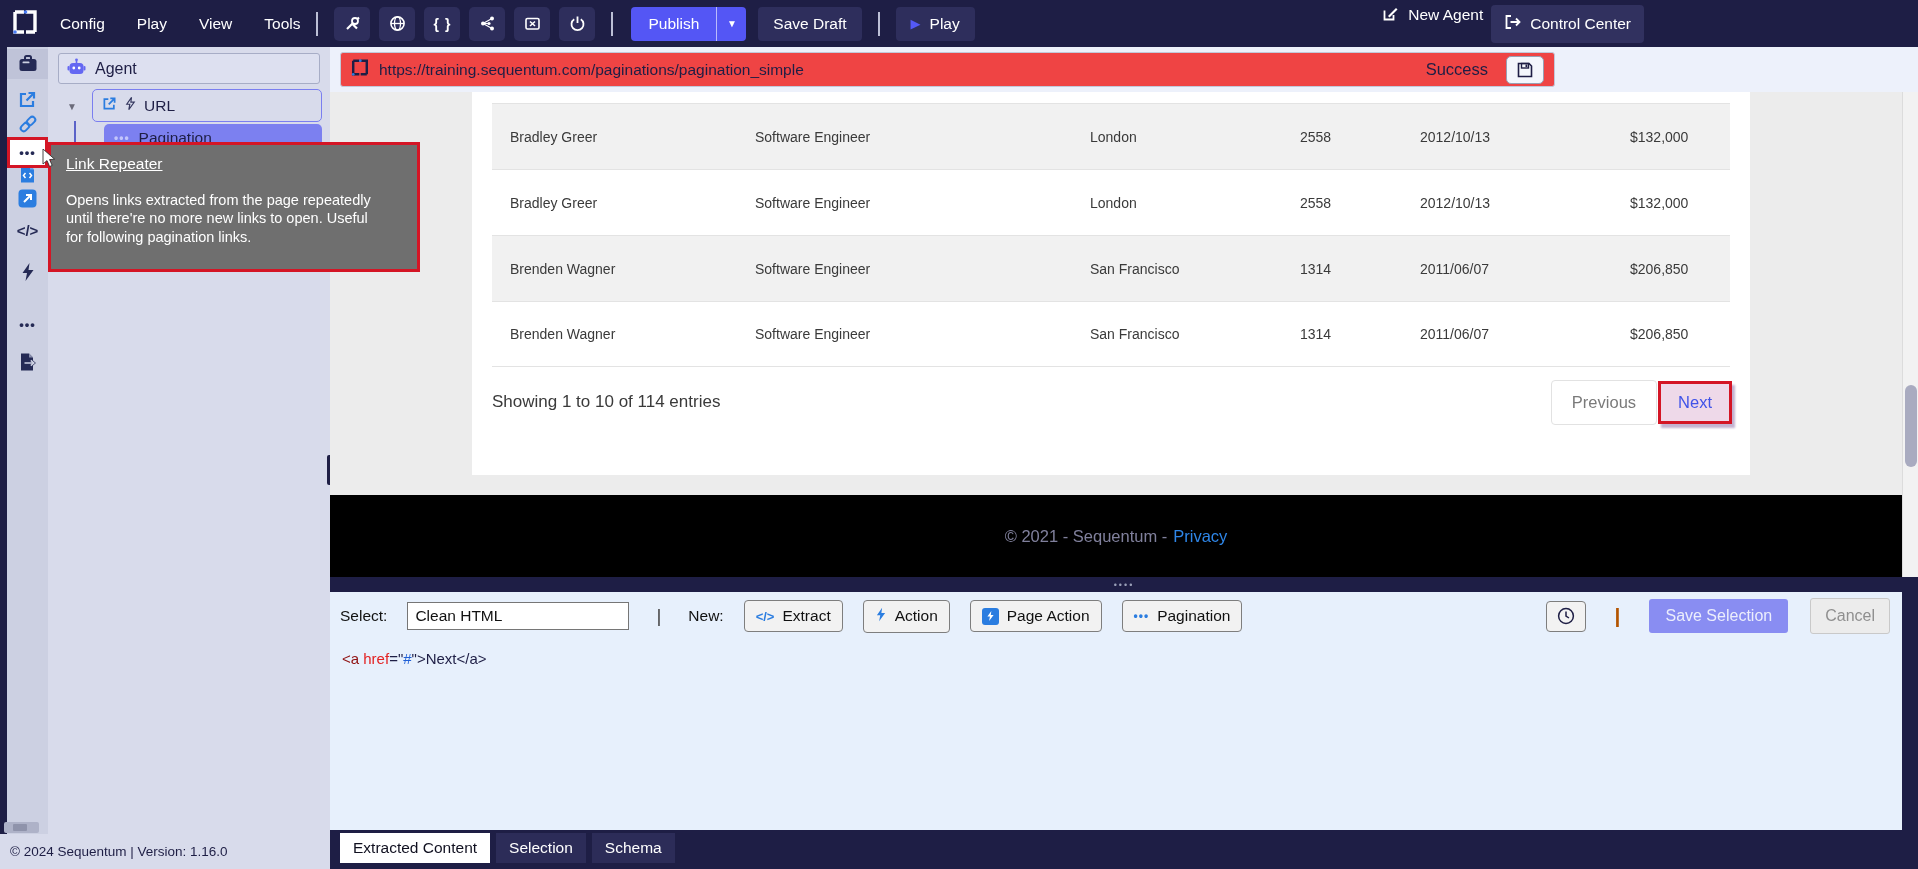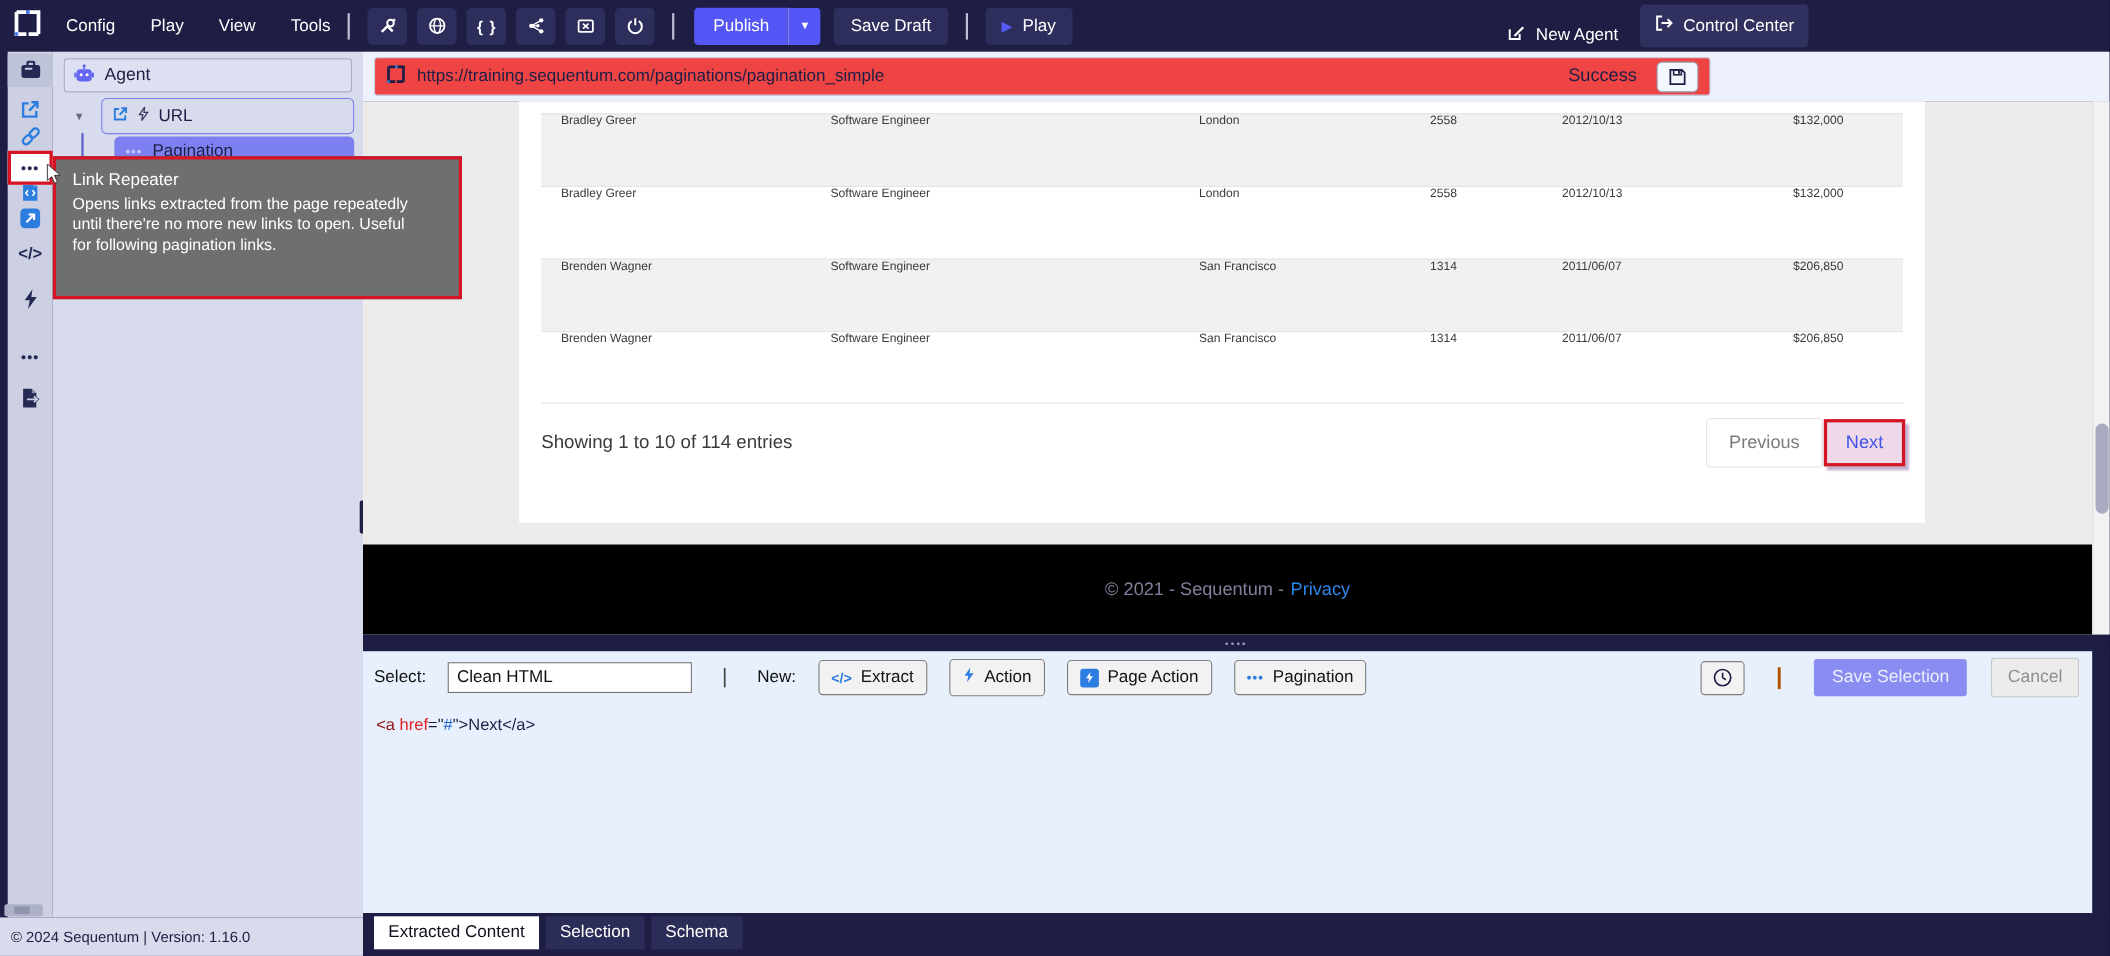--- a/index.html
+++ b/index.html
@@ -15,21 +15,21 @@
   .vsep{width:2px;height:24px;background:#d8dcf0;margin:0 16px;opacity:.85}
   .tool-btns{display:flex;gap:9px}
   .tool-btn{width:36px;height:34px;background:#2e2e5c;border:none;border-radius:5px;display:flex;align-items:center;justify-content:center;color:#fff}
   .braces-txt{font-size:14px;font-weight:bold;color:#fff;letter-spacing:1px}
   .publish-group{display:flex;margin-left:2px}
   .btn-publish{background:#5456f5;color:#fff;border:none;font-size:15.5px;padding:8px 17px;border-radius:4px 0 0 4px}
   .btn-publish-caret{background:#5456f5;border:none;border-left:1px solid rgba(255,255,255,.6);color:#fff;width:30px;border-radius:0 4px 4px 0;font-size:10px}
   .btn-dark{background:#2e2e5c;color:#fff;border:none;font-size:15.5px;padding:8px 15px;border-radius:4px;display:flex;align-items:center;gap:9px}
   .btn-savedraft{margin-left:12px}
   .play-tri{color:#5459f7;font-size:13px}
-  .top-right{margin-left:auto;display:flex;align-items:flex-end;gap:20px;margin-right:12px}
+  .top-right{margin-left:auto;display:flex;align-items:flex-start;gap:8px;margin-right:12px}
   .btn-newagent{background:transparent;color:#fff;border:none;font-size:15.5px;display:flex;align-items:center;gap:9px}
   .btn-controlcenter{background:#31315f;color:#fff;border:none;font-size:15.5px;padding:9px 13px;border-radius:4px;display:flex;align-items:center;gap:9px}
 
   
   .left-edge{position:absolute;left:0;top:47px;width:7px;height:787px;background:#1e1e45}
   .icon-strip{position:absolute;left:7px;top:47px;width:41px;height:787px;background:#ccd0e2}
   .strip-item{position:absolute;left:0;width:41px;height:30px;display:flex;align-items:center;justify-content:center;background:transparent;border:none}
   .strip-active-bg{position:absolute;left:0;top:2px;width:41px;height:30px;background:#bfc3d8}
   .code-txt{font-size:15px;font-weight:bold;color:#252a55}
   .dots-navy{color:#252a55;font-size:13px;font-weight:bold;letter-spacing:1px}
@@ -43,39 +43,39 @@
   .pagination-node{position:absolute;left:56px;top:77px;width:218px;height:27px;background:#7c80f0;border-radius:5px;display:flex;align-items:center;gap:9px;padding-left:10px;font-size:15.5px;color:#1e1e45;z-index:5}
   .dots-light{color:#c3c5fa;font-size:12px;font-weight:bold;letter-spacing:1px}
   .mini-hscroll{position:absolute;left:4px;top:822px;width:35px;height:11px;background:#aeb2c8;border-radius:2px}
   .mini-hscroll .mthumb{position:absolute;left:9px;top:2px;width:14px;height:7px;background:#8f93ab;border-radius:1px}
   .sidebar-footer{position:absolute;left:0;top:834px;width:330px;height:35px;background:#d8dbeb;display:flex;align-items:center;padding-left:10px;font-size:13.5px;color:#1e1e45}
   .resize-handle{position:absolute;left:327px;top:455px;width:5px;height:30px;background:#1e1e45;border-radius:2px;cursor:col-resize}
 
   
   .redbox{position:absolute;left:7px;top:137px;width:41px;height:31px;background:#fff;border:3px solid #d41525;display:flex;align-items:center;justify-content:center;z-index:25}
   .tooltip{position:absolute;left:48px;top:142px;width:372px;height:130px;background:#6f6f6f;border:3px solid #d41525;color:#fff;padding:10px 15px;z-index:20}
-  .tt-title{font-size:15.5px;margin-bottom:4px}
+  .tt-title{font-size:15.5px;text-decoration:underline;margin-bottom:18px}
   .tt-body{font-size:14.5px;line-height:1.26;width:306px}
   .cursor-arrow{position:absolute;left:42px;top:149px;z-index:30}
 
   
   .url-row{position:absolute;left:330px;top:47px;width:1588px;height:45px;background:#edf1fb}
   .url-box{position:absolute;left:10px;top:5px;width:1215px;height:35px;background:#ef4444;border:1px solid #c2c9da;border-radius:3px;display:flex;align-items:center;gap:10px;padding:0 10px}
   .url-text{font-size:15.5px;color:#1e1e45}
   .url-status{margin-left:auto;font-size:16.5px;color:#1e1e45;margin-right:8px}
   .floppy-btn{width:38px;height:28px;border:1px solid #98a0b4;border-radius:5px;background:#f3f6fc;display:flex;align-items:center;justify-content:center}
   .view-tabs{position:absolute;left:1335px;top:4px;height:37px;background:#fff;border:1px solid #aab0c4;border-radius:6px;display:flex;align-items:center;padding:0 4px;gap:4px}
   .view-tab{font-size:16px;color:#1e1e45;padding:6px 12px;border-radius:4px;background:transparent;border:none}
   .view-tab.active{background:#5456f5;color:#fff}
 
   
   .viewport{position:absolute;left:330px;top:92px;width:1588px;height:485px;background:#ececec;overflow:hidden}
   .page-card{position:absolute;left:142px;top:0;width:1278px;height:383px;background:#fff}
   .data-table{position:absolute;left:20px;top:11px;width:1238px}
-  .t-row{display:flex;height:66px;border-top:1px solid #e3e3e3;font-size:11px;color:#3a3a3a}
+  .t-row{display:flex;height:66px;align-items:center;border-top:1px solid #e3e3e3;font-size:14px;color:#3a3a3a}
   .t-row.last{border-bottom:1px solid #e3e3e3}
   .t-row.striped{background:#f1f1f1}
   .t-cell{padding-left:18px;overflow:hidden;white-space:nowrap}
   .c0{width:245px}.c1{width:335px}.c2{width:210px}.c3{width:120px}.c4{width:210px}.c5{flex:1}
   .showing{position:absolute;left:20px;top:300px;font-size:17px;color:#3a3a3a}
   .pager{position:absolute;right:18px;top:288px;display:flex;align-items:center}
   .btn-prev{padding:12px 20px;font-size:16.5px;color:#7a7a7a;background:#fff;border:1px solid #e2e2e2;border-radius:4px;z-index:1}
   .next-wrap{border:3px solid #d41525;background:#eed9e9;box-shadow:3px 4px 2px rgba(104,62,138,.4);padding:9px 17px;font-size:16.5px;color:#4053e8;margin-left:1px;cursor:pointer}
   .site-footer{position:absolute;left:0;bottom:0;width:1572px;height:82px;background:#000000;display:flex;align-items:center;justify-content:center;font-size:16.5px;color:#80809c}
   .footer-link{color:#2e86e8;margin-left:6px;text-decoration:none}

